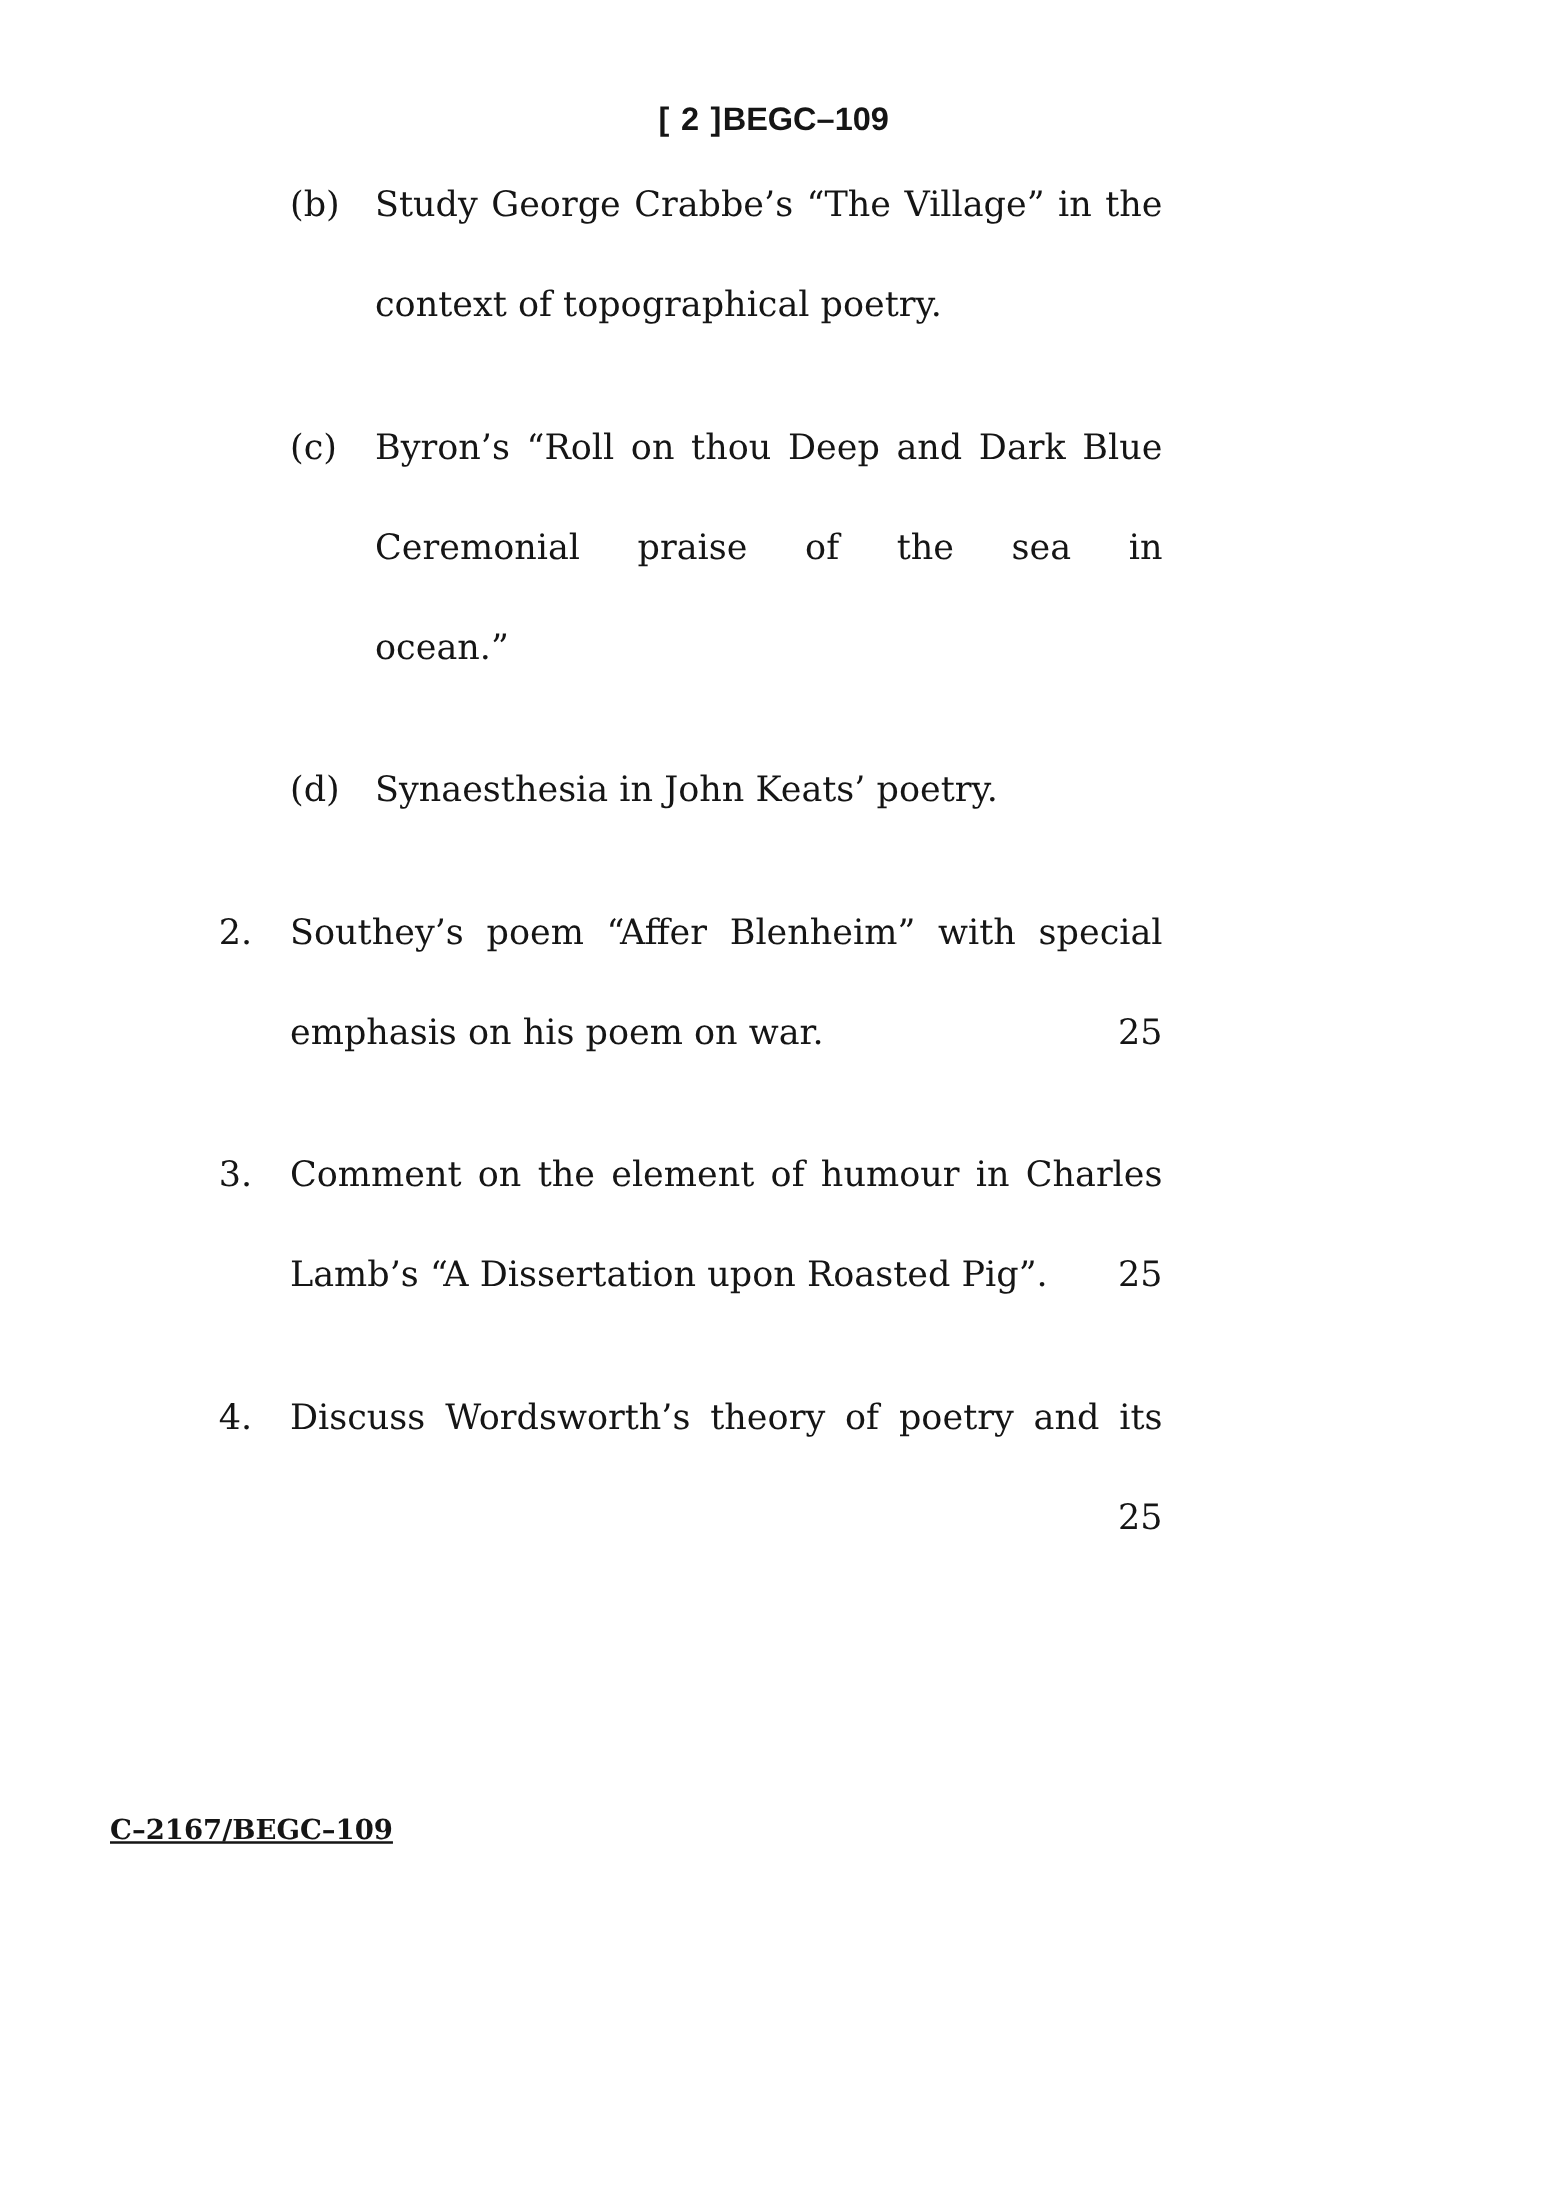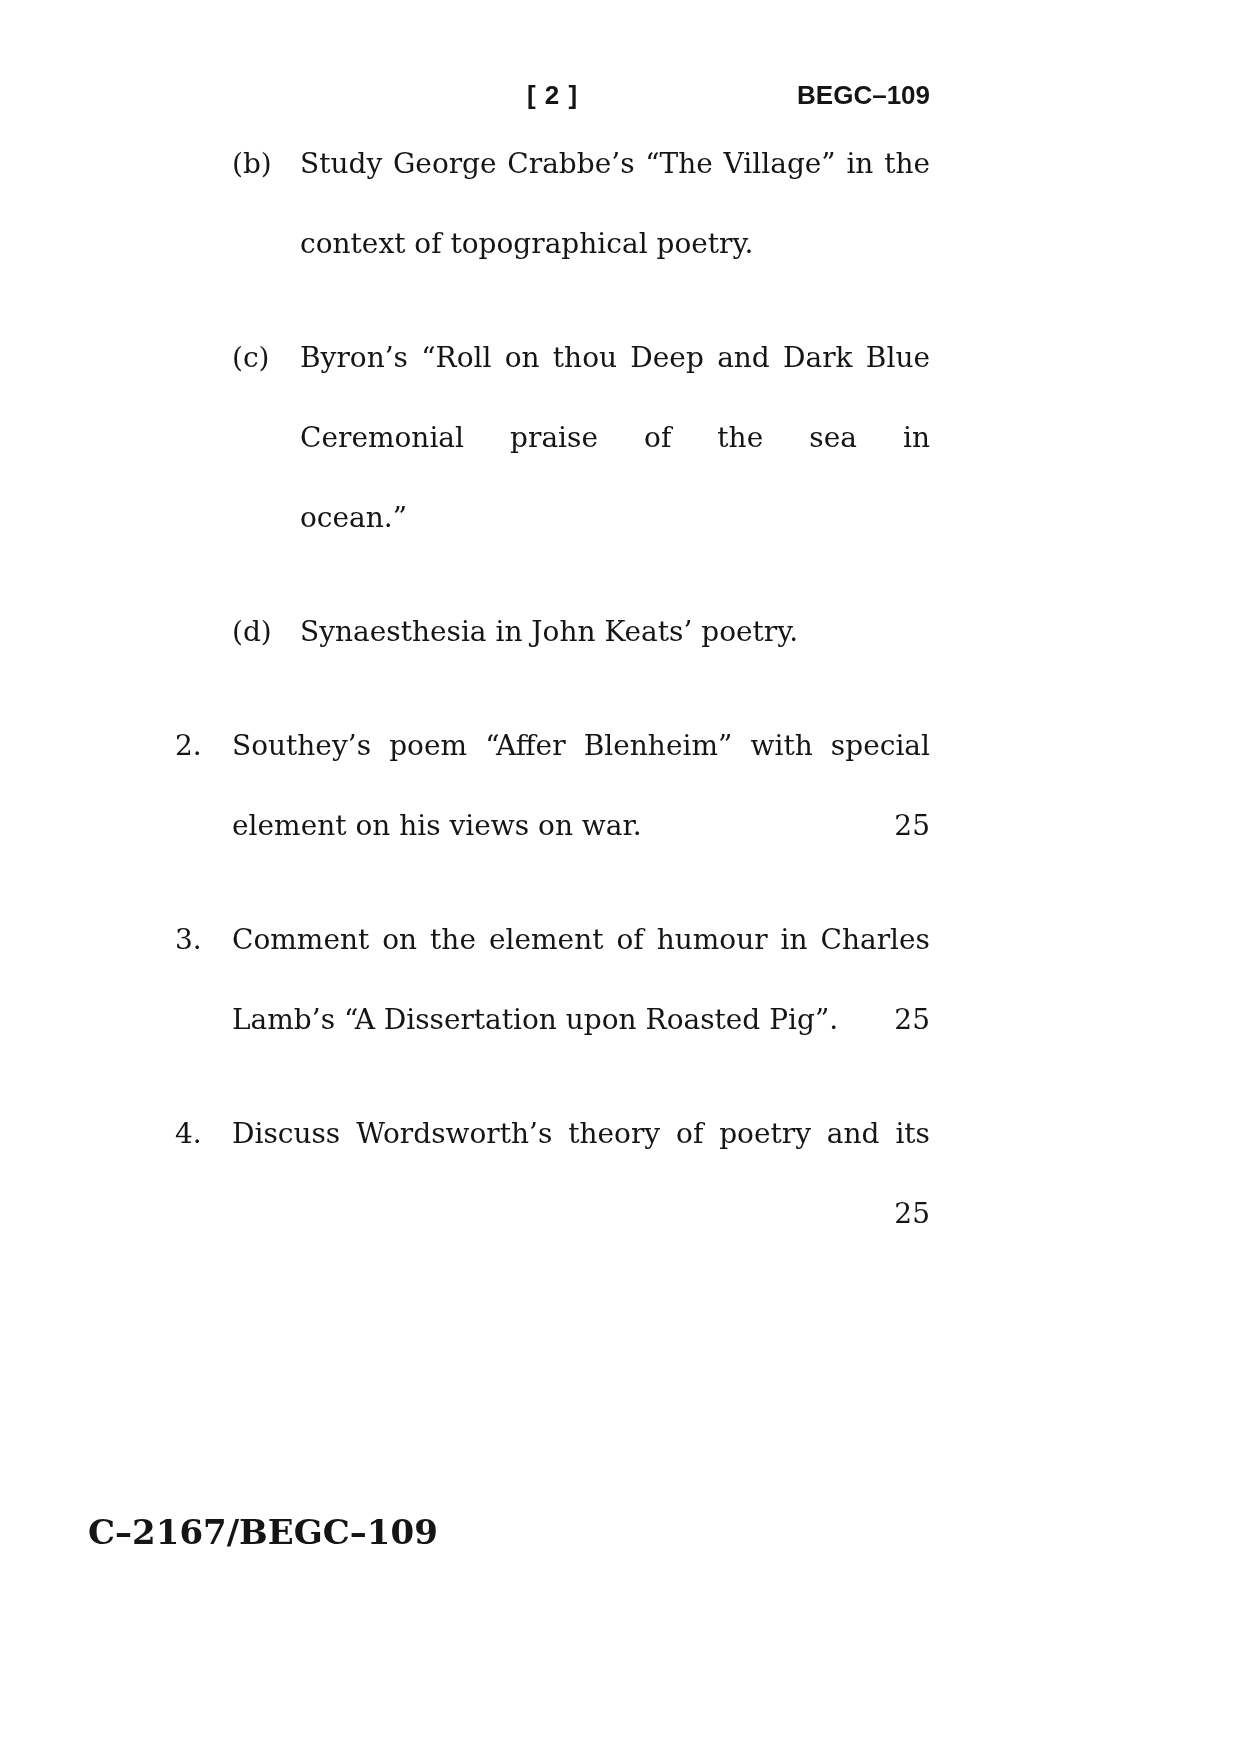--- a/index.html
+++ b/index.html
@@ -24,21 +24,21 @@
   .header {
     display: flex;
     align-items: baseline;
     font-family: "Liberation Sans", "DejaVu Sans", sans-serif;
     font-weight: bold;
     font-size: 26px;
     line-height: 30px;
     margin-bottom: 14px;
   }
   .header .spacer { flex: 1; }
-  .header .course { flex: 1; text-align: right; }
+  .header .course { flex: 1; }
   .header .pageno { letter-spacing: 1px; }
 
   .item {
     display: flex;
     margin-bottom: 34px;
   }
   .item .label {
     flex: 0 0 57px;
     line-height: 80px;
   }
@@ -60,25 +60,26 @@
   .line.last {
     text-align: left;
     text-align-last: left;
   }
   .marks {
     float: right;
   }
   .footer {
     position: absolute;
     left: 88px;
-    top: 1512px;
+    top: 1444px;
     font-family: "DejaVu Serif", "Liberation Serif", serif;
     font-weight: bold;
-    font-size: 34px;
+    font-size: 22px;
     line-height: 40px;
+    text-decoration: underline;
   }
 </style>
 </head>
 <body>
 
 <div class="page">
   <div class="content">
 
     <div class="header">
       <span class="spacer"></span>
@@ -109,21 +110,21 @@
         <div class="line last">Synaesthesia in John Keats’ poetry.</div>
       </div>
     </div>
 
     <div class="item numbered">
       <span class="label">2.</span>
       <div class="qbody">
         <div class="line">Southey’s poem “Affer Blenheim” with special</div>
         <div class="line last">
           <span class="marks">25</span>
-          <span>element on his views on war.</span>
+          <span>emphasis on his poem on war.</span>
         </div>
       </div>
     </div>
 
     <div class="item numbered">
       <span class="label">3.</span>
       <div class="qbody">
         <div class="line">Comment on the element of humour in Charles</div>
         <div class="line last">
           <span class="marks">25</span>

